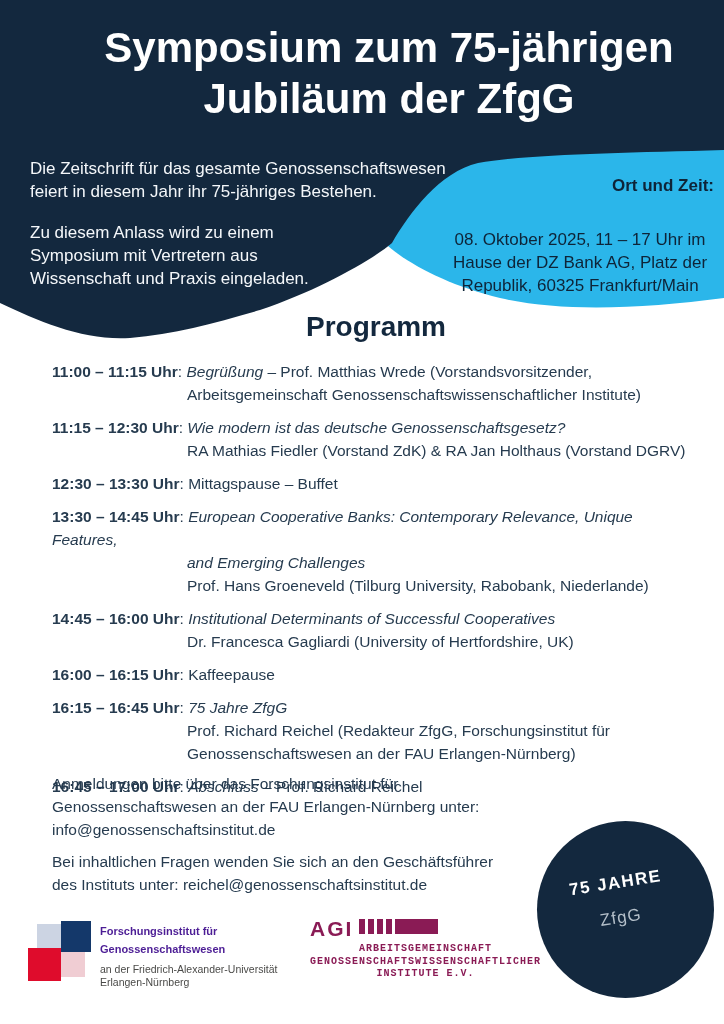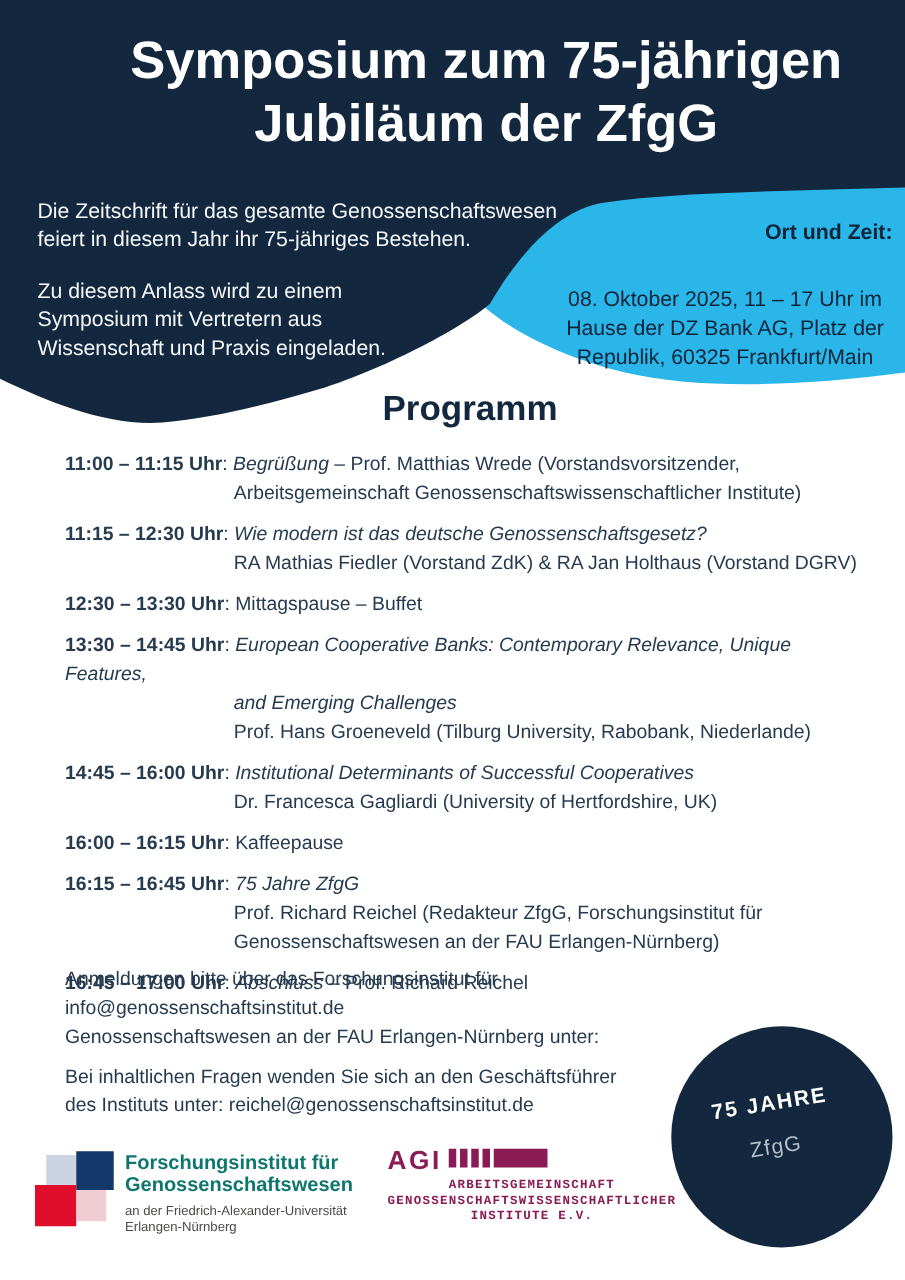--- a/index.html
+++ b/index.html
@@ -27,21 +27,21 @@
   .reg{position:absolute;left:52px;top:772px;width:500px;font-size:15.5px;line-height:23px;}
   .reg .r2{margin-top:9px;}
 
   .fgi{position:absolute;left:28px;top:921px;width:62px;height:62px;}
   .fgi .sq{position:absolute;}
   .sq-gray{left:9px;top:3px;width:24px;height:24px;background:#ccd4e3;}
   .sq-navy{left:33px;top:0px;width:30px;height:31px;background:#14386a;}
   .sq-red{left:0px;top:27px;width:33px;height:33px;background:#df0c2c;}
   .sq-pink{left:33px;top:31px;width:24px;height:25px;background:#f0cdd3;}
   .fgi-text{position:absolute;left:100px;top:922px;}
-  .fgi-name{font-weight:bold;font-size:16px;line-height:18px;color:#0f766e;}
+  .fgi-name{font-weight:bold;font-size:11px;line-height:18px;color:#4c1d95;}
   .fgi-sub{margin-top:5px;font-size:10.5px;line-height:12.5px;color:#4a4a48;}
 
   .agi{position:absolute;left:310px;top:919px;color:#8a1b55;}
   .agi-row{display:flex;align-items:flex-start;height:20px;}
   .agi-abbr{font-weight:bold;font-size:21px;letter-spacing:2px;line-height:20px;}
   .agi-bars{display:flex;align-items:center;margin-left:6px;}
   .agi-bars i{display:block;width:6px;height:15px;background:#8a1b55;margin-right:3px;}
   .agi-bars i.wide{width:43px;margin-right:0;}
   .agi-sub{margin-top:4px;font-family:"Liberation Mono",monospace;font-weight:bold;
            font-size:10px;line-height:12.5px;letter-spacing:1px;text-align:center;}
@@ -120,22 +120,22 @@
         <div class="pline cont"><span>Genossenschaftswesen an der FAU Erlangen-Nürnberg)</span></div>
       </div>
       <div class="program-item">
         <div class="pline first"><span class="ptime">16:45 – 17:00 Uhr</span>: <span class="it">Abschluss</span><span> – Prof. Richard Reichel</span></div>
       </div>
     </div>
 
   <div class="reg">
     <div class="par">
         <div>Anmeldungen bitte über das Forschungsinstitut für</div>
+        <div>Genossenschaftswesen an der FAU Erlangen-Nürnberg unter:</div>
         <div>info@genossenschaftsinstitut.de</div>
-        <div>Genossenschaftswesen an der FAU Erlangen-Nürnberg unter:</div>
       </div>
     <div class="par r2">
         <div>Bei inhaltlichen Fragen wenden Sie sich an den Geschäftsführer</div>
         <div>des Instituts unter: reichel@genossenschaftsinstitut.de</div>
       </div>
   </div>
 
   <div class="fgi">
     <div class="sq sq-gray"></div>
     <div class="sq sq-navy"></div>

